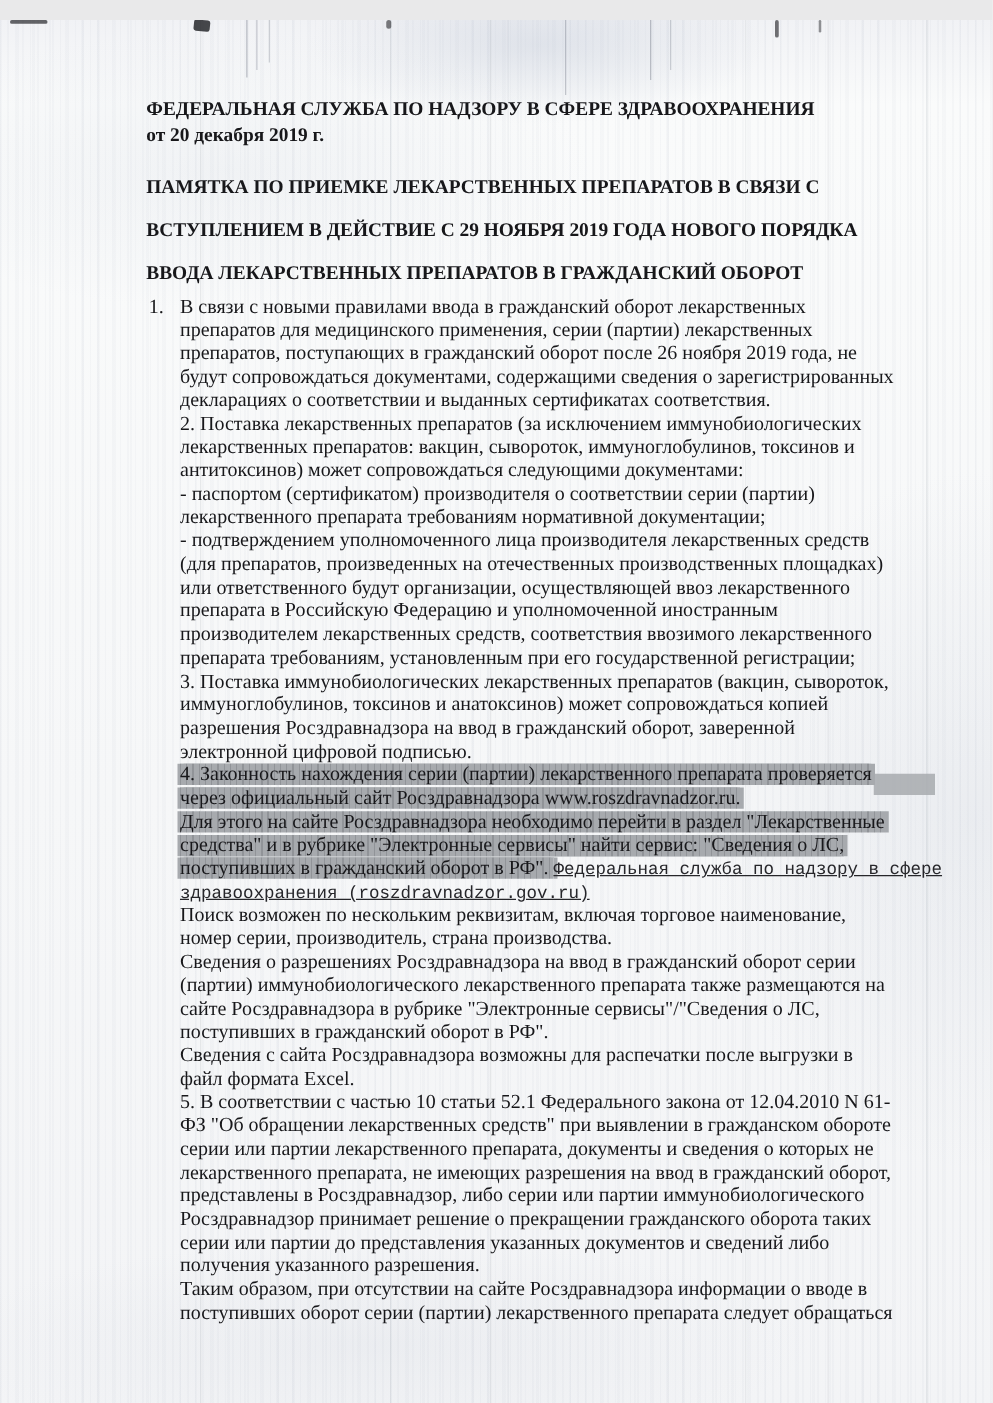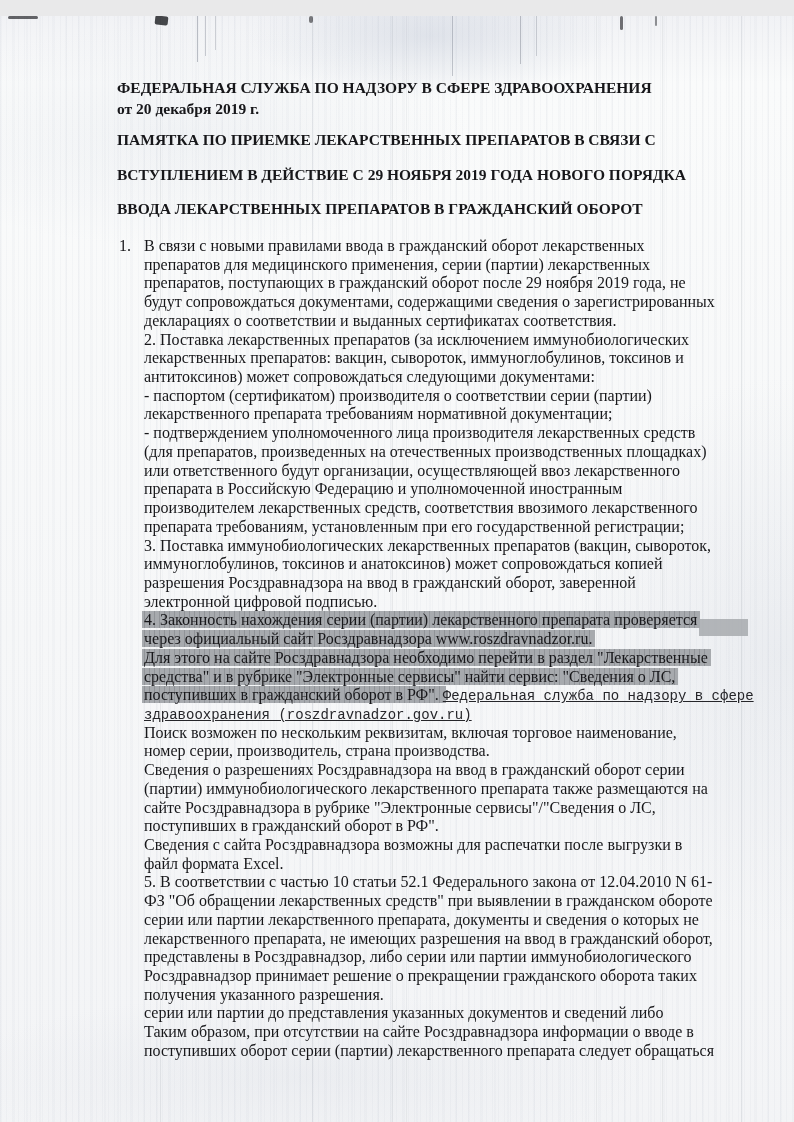--- a/index.html
+++ b/index.html
@@ -30,21 +30,21 @@
   .patch{position:absolute;pointer-events:none;background:var(--hl,#a7aaae);opacity:.85;}
   .bottom-wedge{
     position:absolute;left:0;bottom:0;width:794px;height:15px;
     background:#0b0b0c;
     clip-path:polygon(0 12%, 100% 48%, 100% 100%, 0 100%);
     pointer-events:none;
   }
   .header{position:absolute;left:117px;top:62px;width:640px;
     font-weight:bold;font-size:15.5px;line-height:19px;}
   .header .date{margin-top:2px;}
-  .title{position:absolute;left:117px;top:114px;width:660px;
+  .title{position:absolute;left:117px;top:124px;width:660px;
     font-weight:bold;font-size:15.5px;font-family:Liberation Serif, serif;}
   .title-line{height:34.6px;line-height:20px;white-space:nowrap;}
   .docbody{position:absolute;left:144px;top:221px;width:636px;font-size:16px;}
   .line{position:relative;height:18.72px;line-height:18.72px;white-space:nowrap;}
   .marker{position:absolute;left:-25px;}
   .seg.highlight{
     background-color:var(--hl,#a7aaae);
     background-image:repeating-linear-gradient(90deg, rgba(35,37,44,0.17) 0 1px, rgba(0,0,0,0) 1px 5px);
     box-shadow:3px 0 0 var(--hl,#a7aaae), -2px 0 0 var(--hl,#a7aaae);
     text-align:right;
@@ -93,21 +93,21 @@
 
   <div class="title">
     <div class="title-line">ПАМЯТКА ПО ПРИЕМКЕ ЛЕКАРСТВЕННЫХ ПРЕПАРАТОВ В СВЯЗИ С</div>
     <div class="title-line">ВСТУПЛЕНИЕМ В ДЕЙСТВИЕ С 29 НОЯБРЯ 2019 ГОДА НОВОГО ПОРЯДКА</div>
     <div class="title-line">ВВОДА ЛЕКАРСТВЕННЫХ ПРЕПАРАТОВ В ГРАЖДАНСКИЙ ОБОРОТ</div>
   </div>
 
   <div class="docbody">
       <div class="line"><span class="marker">1.</span><span class="seg normal">В связи с новыми правилами ввода в гражданский оборот лекарственных</span></div>
       <div class="line"><span class="seg normal">препаратов для медицинского применения, серии (партии) лекарственных</span></div>
-      <div class="line"><span class="seg normal">препаратов, поступающих в гражданский оборот после 29 ноября 2019 года, не</span></div>
+      <div class="line"><span class="seg normal">препаратов, поступающих в гражданский оборот после 26 ноября 2019 года, не</span></div>
       <div class="line"><span class="seg normal">будут сопровождаться документами, содержащими сведения о зарегистрированных</span></div>
       <div class="line"><span class="seg normal">декларациях о соответствии и выданных сертификатах соответствия.</span></div>
       <div class="line"><span class="seg normal">2. Поставка лекарственных препаратов (за исключением иммунобиологических</span></div>
       <div class="line"><span class="seg normal">лекарственных препаратов: вакцин, сывороток, иммуноглобулинов, токсинов и</span></div>
       <div class="line"><span class="seg normal">антитоксинов) может сопровождаться следующими документами:</span></div>
       <div class="line"><span class="seg normal">- паспортом (сертификатом) производителя о соответствии серии (партии)</span></div>
       <div class="line"><span class="seg normal">лекарственного препарата требованиям нормативной документации;</span></div>
       <div class="line"><span class="seg normal">- подтверждением уполномоченного лица производителя лекарственных средств</span></div>
       <div class="line"><span class="seg normal">(для препаратов, произведенных на отечественных производственных площадках)</span></div>
       <div class="line"><span class="seg normal">или ответственного будут организации, осуществляющей ввоз лекарственного</span></div>
@@ -131,20 +131,20 @@
       <div class="line"><span class="seg normal">сайте Росздравнадзора в рубрике "Электронные сервисы"/"Сведения о ЛС,</span></div>
       <div class="line"><span class="seg normal">поступивших в гражданский оборот в РФ".</span></div>
       <div class="line"><span class="seg normal">Сведения с сайта Росздравнадзора возможны для распечатки после выгрузки в</span></div>
       <div class="line"><span class="seg normal">файл формата Excel.</span></div>
       <div class="line"><span class="seg normal">5. В соответствии с частью 10 статьи 52.1 Федерального закона от 12.04.2010 N 61-</span></div>
       <div class="line"><span class="seg normal">ФЗ "Об обращении лекарственных средств" при выявлении в гражданском обороте</span></div>
       <div class="line"><span class="seg normal">серии или партии лекарственного препарата, документы и сведения о которых не</span></div>
       <div class="line"><span class="seg normal">лекарственного препарата, не имеющих разрешения на ввод в гражданский оборот,</span></div>
       <div class="line"><span class="seg normal">представлены в Росздравнадзор, либо серии или партии иммунобиологического</span></div>
       <div class="line"><span class="seg normal">Росздравнадзор принимает решение о прекращении гражданского оборота таких</span></div>
+      <div class="line"><span class="seg normal">серии или партии до представления указанных документов и сведений либо</span></div>
       <div class="line"><span class="seg normal">получения указанного разрешения.</span></div>
-      <div class="line"><span class="seg normal">серии или партии до представления указанных документов и сведений либо</span></div>
       <div class="line"><span class="seg normal">Таким образом, при отсутствии на сайте Росздравнадзора информации о вводе в</span></div>
       <div class="line"><span class="seg normal">поступивших оборот серии (партии) лекарственного препарата следует обращаться</span></div>
     </div>
 
   <div class="bottom-wedge"></div>
 </div>
 
 </body></html>

